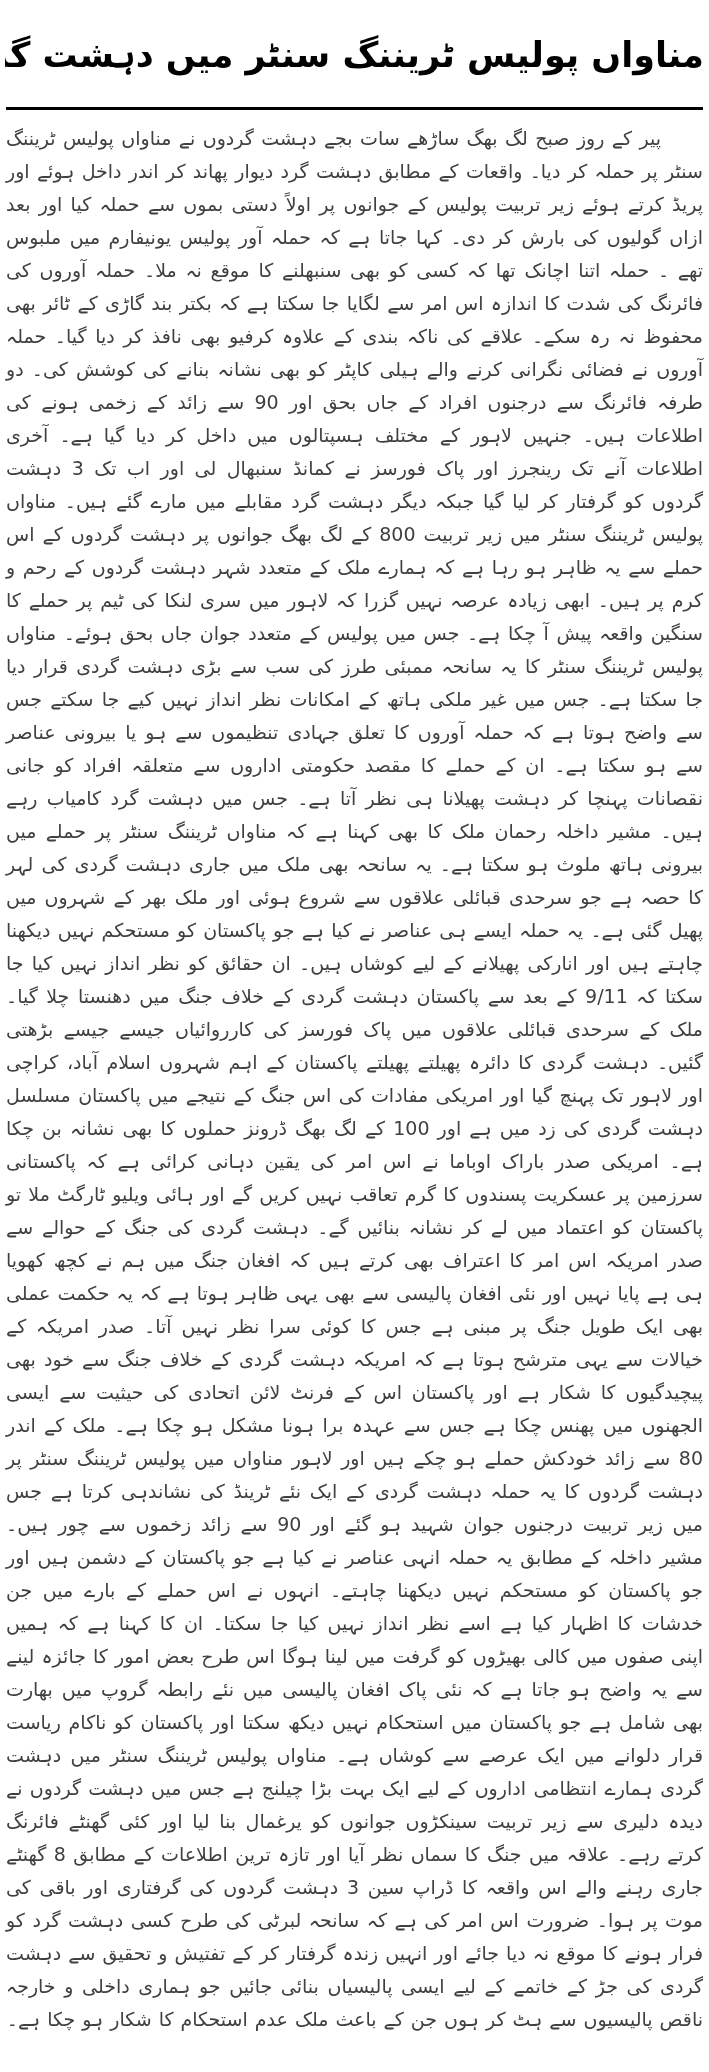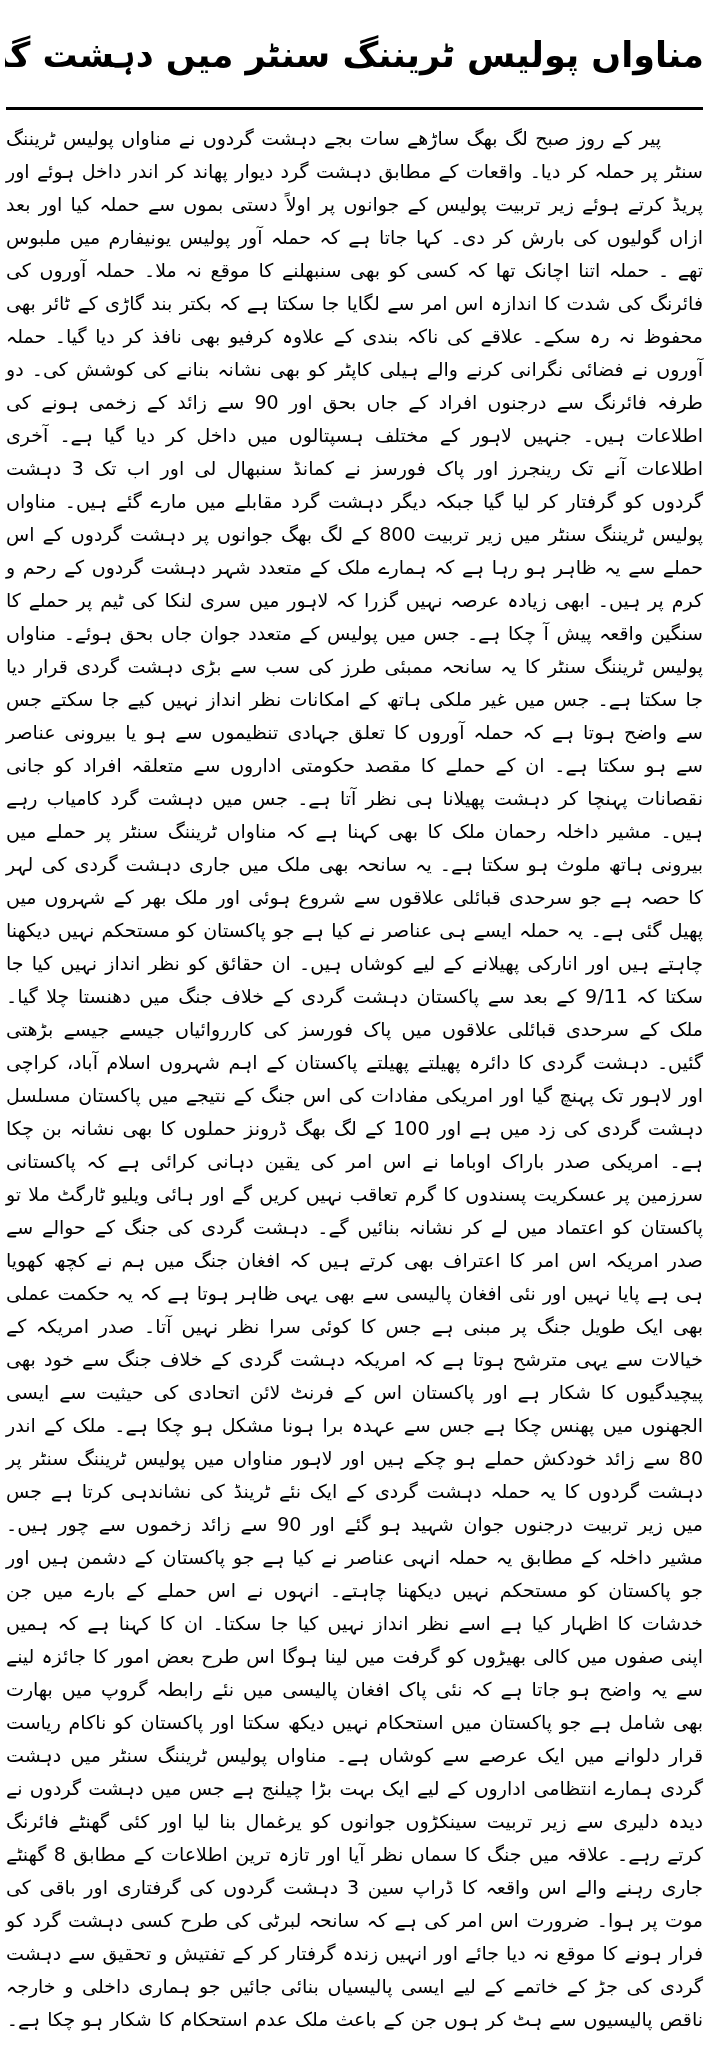--- a/index.html
+++ b/index.html
@@ -38,21 +38,21 @@
     height: 0;
   }
   .article {
     direction: rtl;
     unicode-bidi: isolate;
     font-family: "DejaVu Sans", sans-serif;
     font-size: 19px;
     line-height: 33px;
     text-align: justify;
     text-indent: 42px;
-    color: #000000;
+    color: #404040;
     margin: 0 1px;
     word-spacing: 1px;
   }
 </style>
 </head>
 <body>
 
 <div class="page">
   <div class="headline" dir="rtl" lang="ur">مناواں پولیس ٹریننگ سنٹر میں دہشت گردی</div>
 

